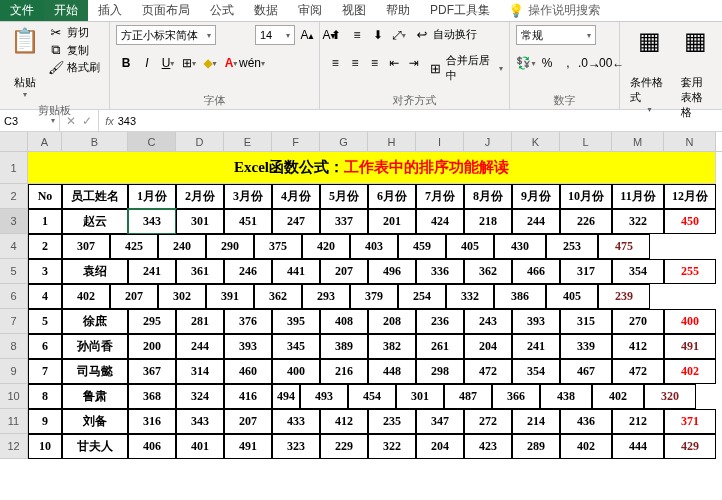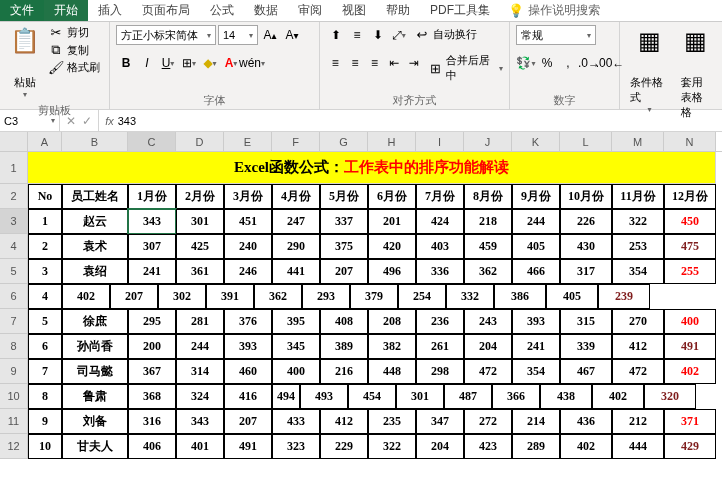--- a/index.html
+++ b/index.html
@@ -19,21 +19,21 @@
 .rlabel { text-align: center; font-size: 11px; color: #666; padding-top: 2px; }
 
 .bigbtn { display: flex; flex-direction: column; align-items: center; padding: 2px 4px; cursor: pointer; }
 .bigbtn .icon { font-size: 24px; }
 .bigbtn .lbl { font-size: 11px; margin-top: 20px; }
 .smallrow { display: flex; align-items: center; gap: 3px; font-size: 11px; margin-bottom: 2px; cursor: pointer; }
 .smallrow .icon { font-size: 13px; width: 16px; text-align: center; }
 
 .fontbox { display: flex; gap: 2px; margin-bottom: 4px; }
 .fontname { width: 100px; height: 20px; border: 1px solid #a6a6a6; background: #fff; padding: 0 4px; font-size: 11px; display: flex; align-items: center; justify-content: space-between; }
-.fontsize { width: 40px; height: 20px; border: 1px solid #a6a6a6; background: #fff; padding: 3px 4px; font-size: 11px; display: flex; align-items: center; justify-content: space-between; }
+.fontsize { width: 40px; height: 20px; border: 1px solid #a6a6a6; background: #fff; padding: 3px 4px; font-size: 11px; display: flex; align-items: center; justify-content: space-between; margin-left: 37px; }
 .ribbtn { width: 20px; height: 20px; border: 1px solid transparent; display: flex; align-items: center; justify-content: center; font-size: 12px; cursor: pointer; }
 .btnrow { display: flex; gap: 1px; }
 
 .fmtsel { width: 80px; height: 20px; border: 1px solid #a6a6a6; background: #fff; padding: 0 4px; font-size: 11px; display: flex; align-items: center; justify-content: space-between; margin-bottom: 4px; }
 
 .namebar { height: 22px; border-bottom: 1px solid #d4d4d4; display: flex; align-items: stretch; background: #fff; }
 .namebox { width: 60px; border-right: 1px solid #d4d4d4; display: flex; align-items: center; padding: 0 4px; font-size: 11px; justify-content: space-between; }
 .fxicons { display: flex; align-items: center; padding: 0 6px; gap: 6px; color: #999; border-right: 1px solid #d4d4d4; }
 .fxbar { flex: 1; padding: 0 6px; display: flex; align-items: center; font-size: 11px; }
 .fxlabel { font-style: italic; color: #666; margin-right: 4px; }
@@ -273,21 +273,20 @@
       <div class="cell " style="width:48px">424</div>
       <div class="cell " style="width:48px">218</div>
       <div class="cell " style="width:48px">244</div>
       <div class="cell " style="width:52px">226</div>
       <div class="cell " style="width:52px">322</div>
       <div class="cell red" style="width:52px">450</div>
     </div>
     <div class="row datarow">
       <div class="rowhead">4</div>
       <div class="cell" style="width:34px">2</div>
-      <div class="cell name" style="width:66px">袁术</div>
       <div class="cell " style="width:48px">307</div>
       <div class="cell " style="width:48px">425</div>
       <div class="cell " style="width:48px">240</div>
       <div class="cell " style="width:48px">290</div>
       <div class="cell " style="width:48px">375</div>
       <div class="cell " style="width:48px">420</div>
       <div class="cell " style="width:48px">403</div>
       <div class="cell " style="width:48px">459</div>
       <div class="cell " style="width:48px">405</div>
       <div class="cell " style="width:52px">430</div>

